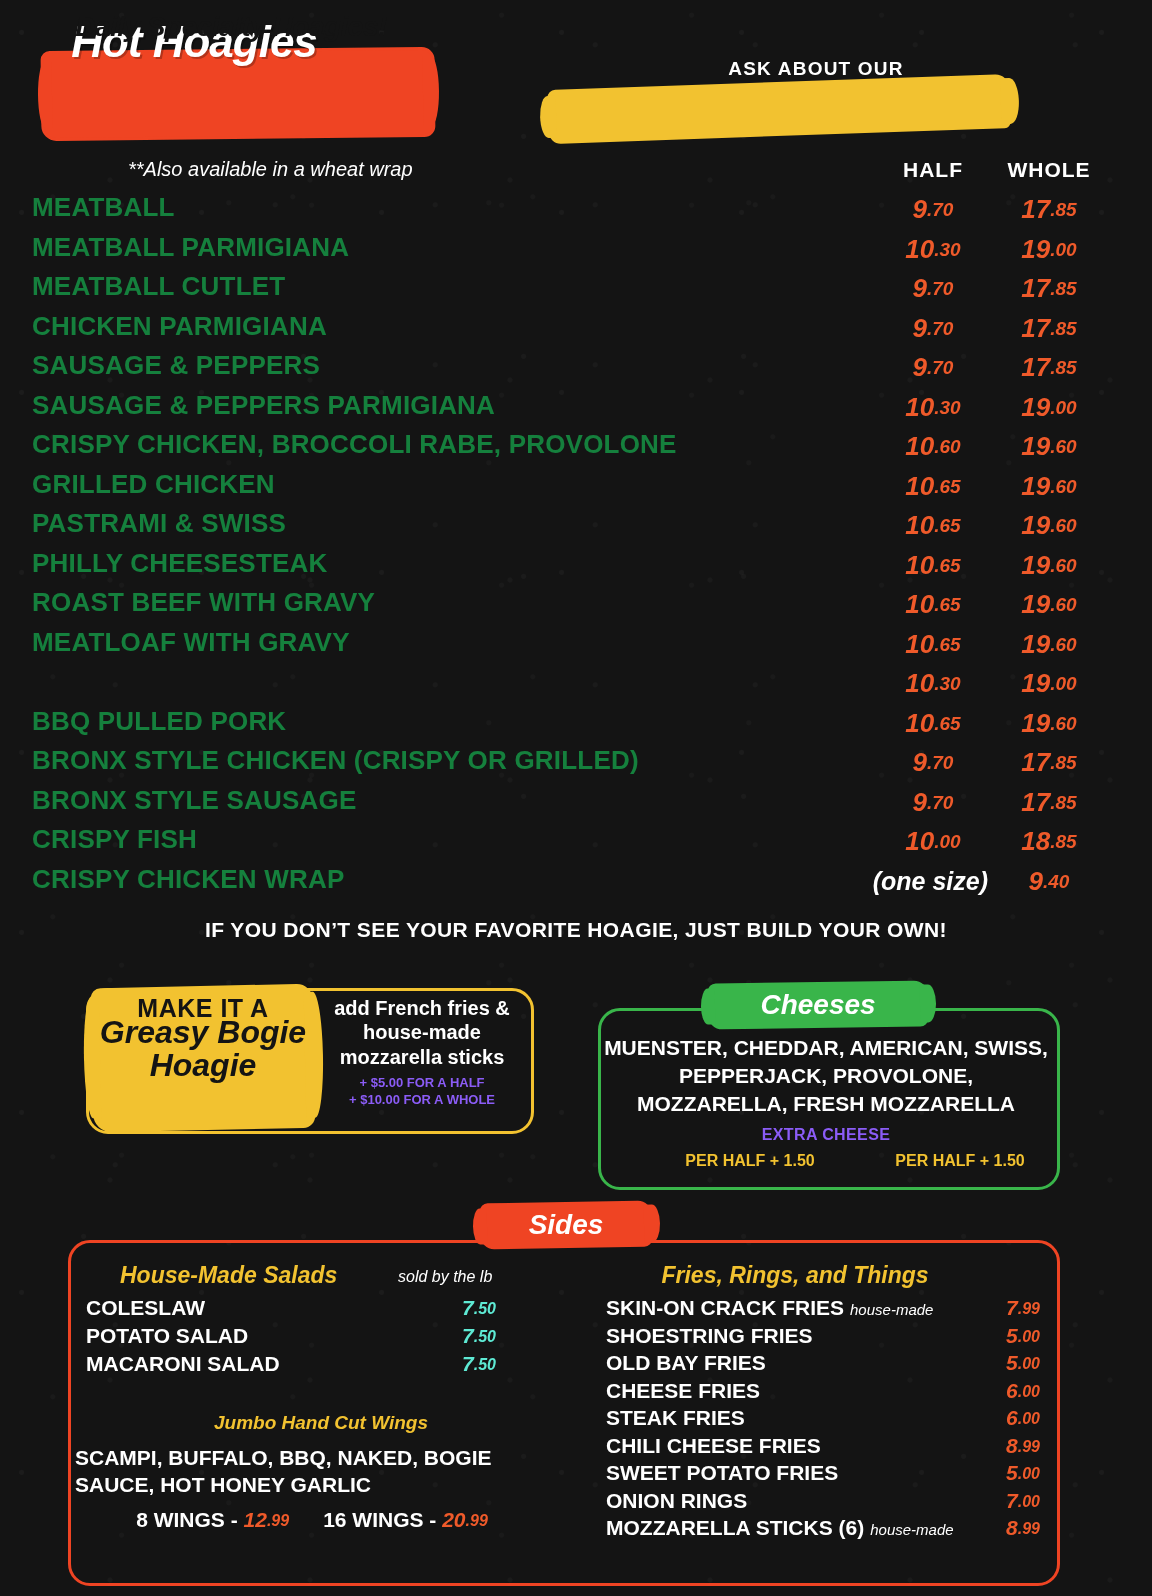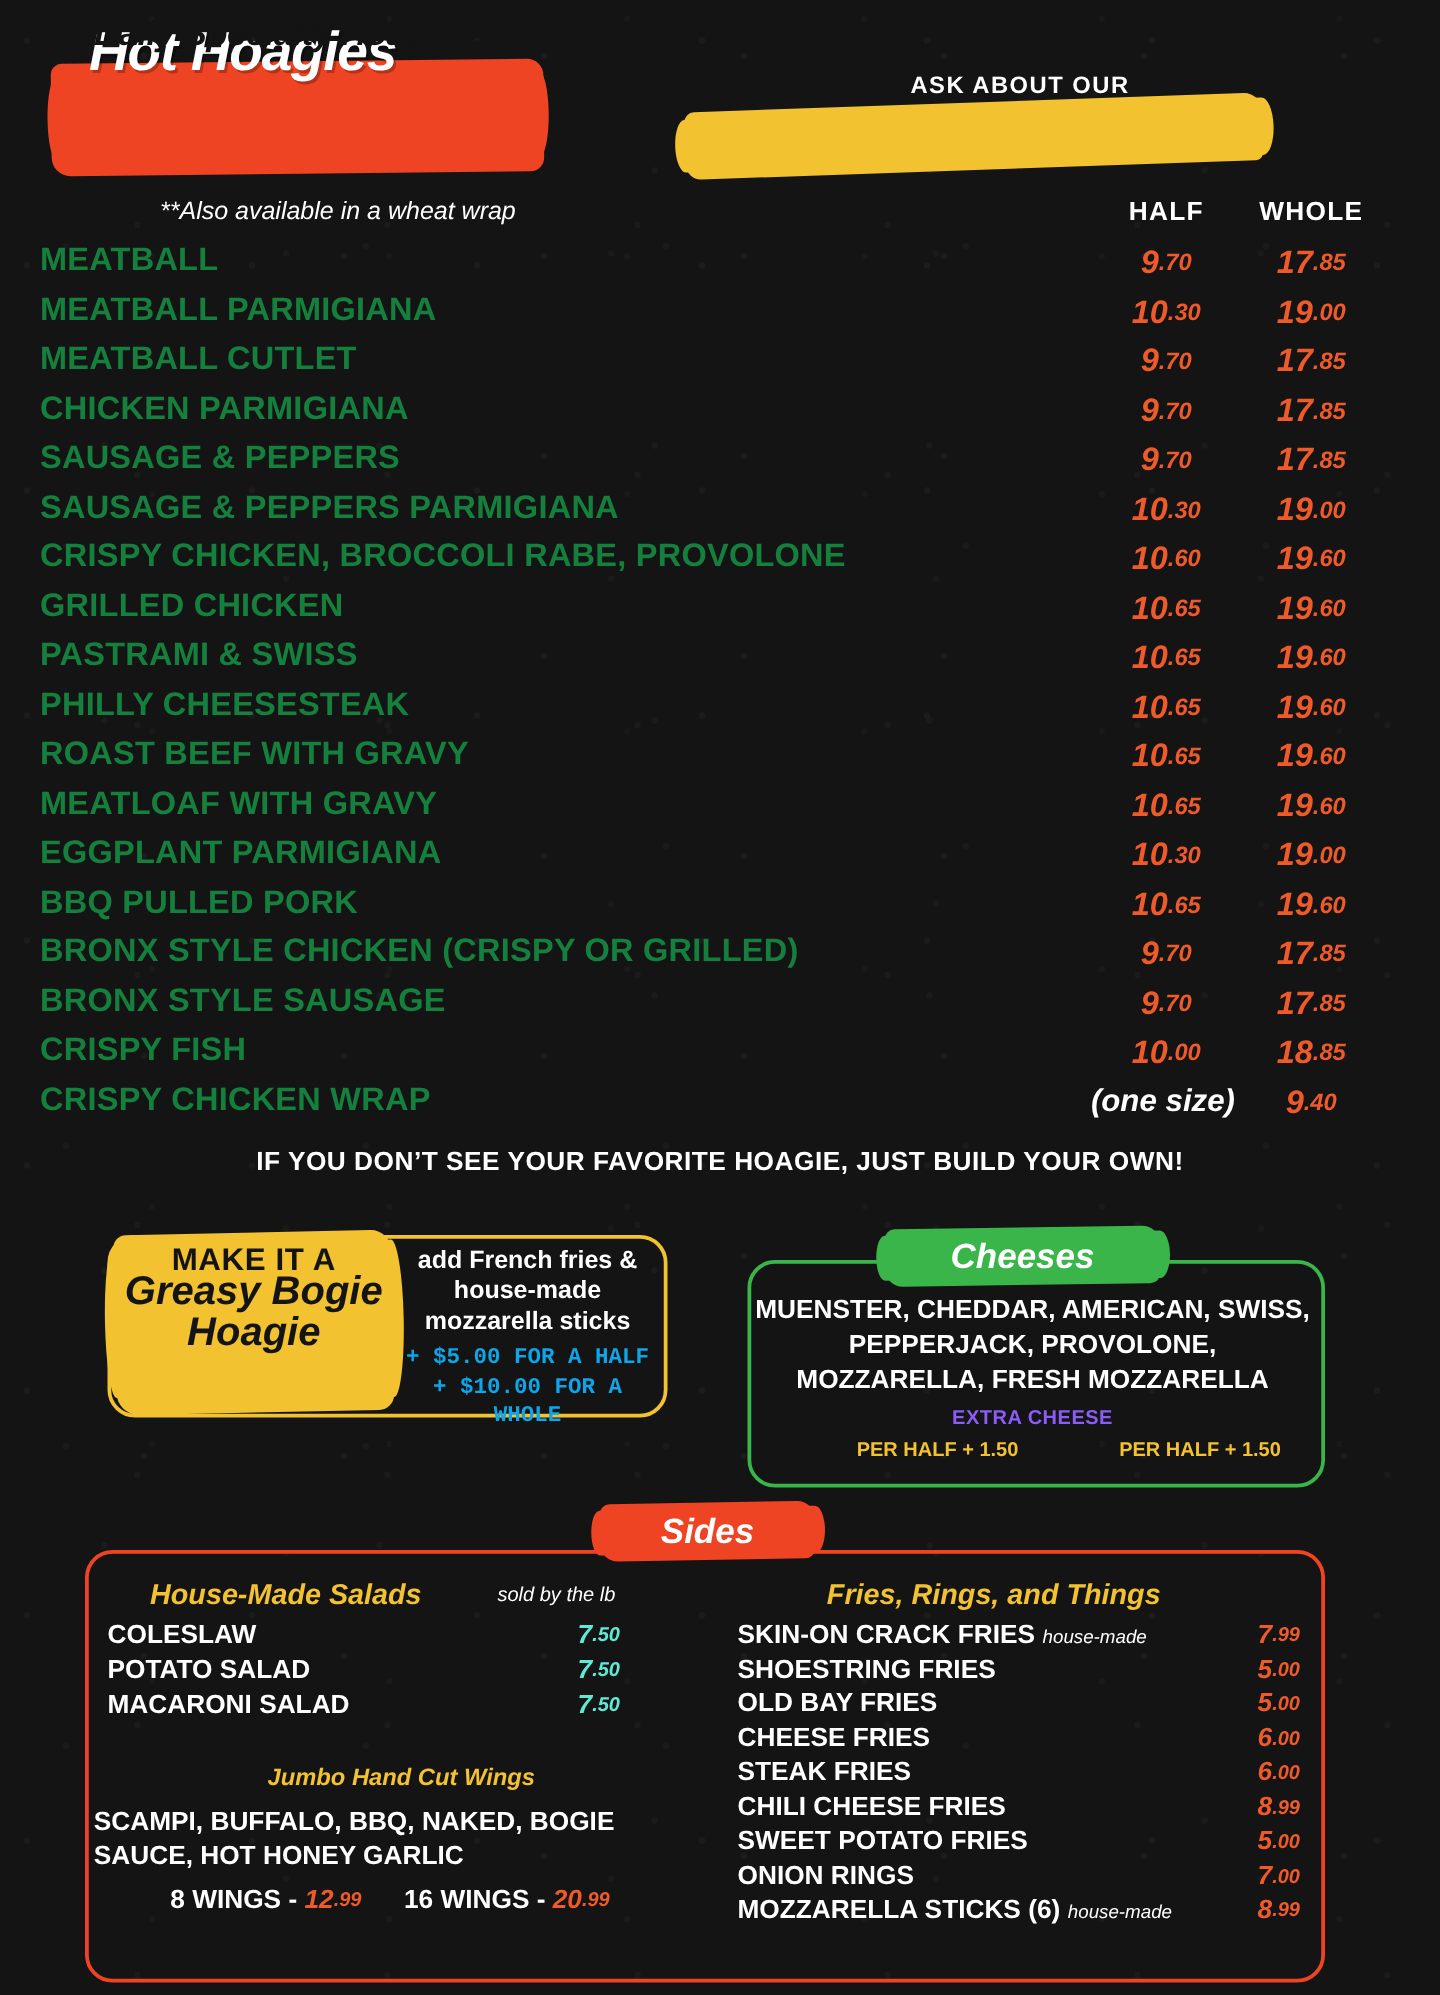--- a/index.html
+++ b/index.html
@@ -113,21 +113,21 @@
     position:absolute;left:92px;top:986px;width:222px;height:144px;
     background:#f2c230;border-radius:10px 16px 12px 18px;transform:rotate(-1.2deg);
   }
   .greasy-badge:before{content:"";position:absolute;left:-8px;top:10px;width:16px;height:120px;background:#f2c230;border-radius:50% 0 0 50%;}
   .greasy-badge:after{content:"";position:absolute;right:-9px;top:8px;width:18px;height:126px;background:#f2c230;border-radius:0 50% 50% 0;}
   .greasy-txt{position:absolute;left:92px;top:986px;width:222px;height:144px;z-index:3;color:#141414;text-align:center;}
   .greasy-l1{position:absolute;top:8px;left:0;width:222px;font-size:25px;font-weight:bold;letter-spacing:.5px;}
   .greasy-l2{position:absolute;top:30px;left:0;width:222px;font-size:32px;font-weight:bold;font-style:italic;line-height:1.02;}
   .greasy-right{position:absolute;left:322px;top:996px;width:200px;text-align:center;color:#fff;}
   .greasy-add{font-size:20px;font-weight:bold;line-height:1.22;}
-  .greasy-sub{margin-top:6px;font-size:18px;font-weight:bold;color:#0ea5e9;line-height:1.3;font-family:Liberation Mono, monospace;}
+  .greasy-sub{margin-top:6px;font-size:13px;font-weight:bold;color:#8b5cf6;line-height:1.3;}
 
   
   .cheese-box{
     position:absolute;left:598px;top:1008px;width:456px;height:176px;
     border:3px solid #39b54a;border-radius:22px;
   }
   .cheese-badge{
     position:absolute;left:708px;top:982px;width:220px;height:46px;background:#39b54a;
     border-radius:8px 14px 8px 14px;transform:rotate(-0.8deg);
   }
@@ -164,21 +164,21 @@
 
   .wings-head{position:absolute;left:95px;top:1412px;width:452px;text-align:center;font-size:19px;font-weight:bold;font-style:italic;color:#f2c230;}
   .wings-flavors{position:absolute;left:75px;top:1444px;width:452px;font-size:21px;font-weight:bold;line-height:1.3;color:#fff;}
   .wings-prices{position:absolute;left:86px;top:1508px;width:452px;text-align:center;font-size:21px;font-weight:bold;color:#fff;}
   .wings-prices .pr{color:#ef5a2a;font-style:italic;}
   .wings-prices .cents{font-size:16px;vertical-align:1px;}
 
   .fries-head{position:absolute;left:560px;top:1262px;width:470px;text-align:center;font-size:23px;font-weight:bold;font-style:italic;color:#f2c230;}
   .fries-list{position:absolute;left:590px;top:1296px;width:450px;}
   .frow{position:relative;height:27.5px;}
-  .fname{position:absolute;left:0;top:0;font-size:21px;font-weight:bold;color:#fff;white-space:nowrap;}
+  .fname{position:absolute;left:16px;top:0;font-size:21px;font-weight:bold;color:#fff;white-space:nowrap;}
   .fnote{font-size:15px;font-style:italic;font-weight:normal;color:#ffffff;margin-left:6px;}
   .fprice{position:absolute;right:0;top:0;font-size:21px;font-weight:bold;font-style:italic;color:#ef5a2a;}
   .fprice .cents{font-size:16px;vertical-align:1px;}
 </style>
 </head>
 <body>
 
 <div class="page">
   <div class="noise"></div>
 
@@ -249,21 +249,20 @@
         <div class="menu-name">ROAST BEEF WITH GRAVY</div>
         <div class="price p-half">10<span class="cents">.65</span></div>
         <div class="price p-whole">19<span class="cents">.60</span></div>
       </div>
       <div class="menu-row">
         <div class="menu-name">MEATLOAF WITH GRAVY</div>
         <div class="price p-half">10<span class="cents">.65</span></div>
         <div class="price p-whole">19<span class="cents">.60</span></div>
       </div>
       <div class="menu-row">
-        <div class="menu-name">EGGPLANT PARMIGIANA</div>
         <div class="price p-half">10<span class="cents">.30</span></div>
         <div class="price p-whole">19<span class="cents">.00</span></div>
       </div>
       <div class="menu-row">
         <div class="menu-name">BBQ PULLED PORK</div>
         <div class="price p-half">10<span class="cents">.65</span></div>
         <div class="price p-whole">19<span class="cents">.60</span></div>
       </div>
       <div class="menu-row">
         <div class="menu-name">BRONX STYLE CHICKEN (CRISPY OR GRILLED)</div>

